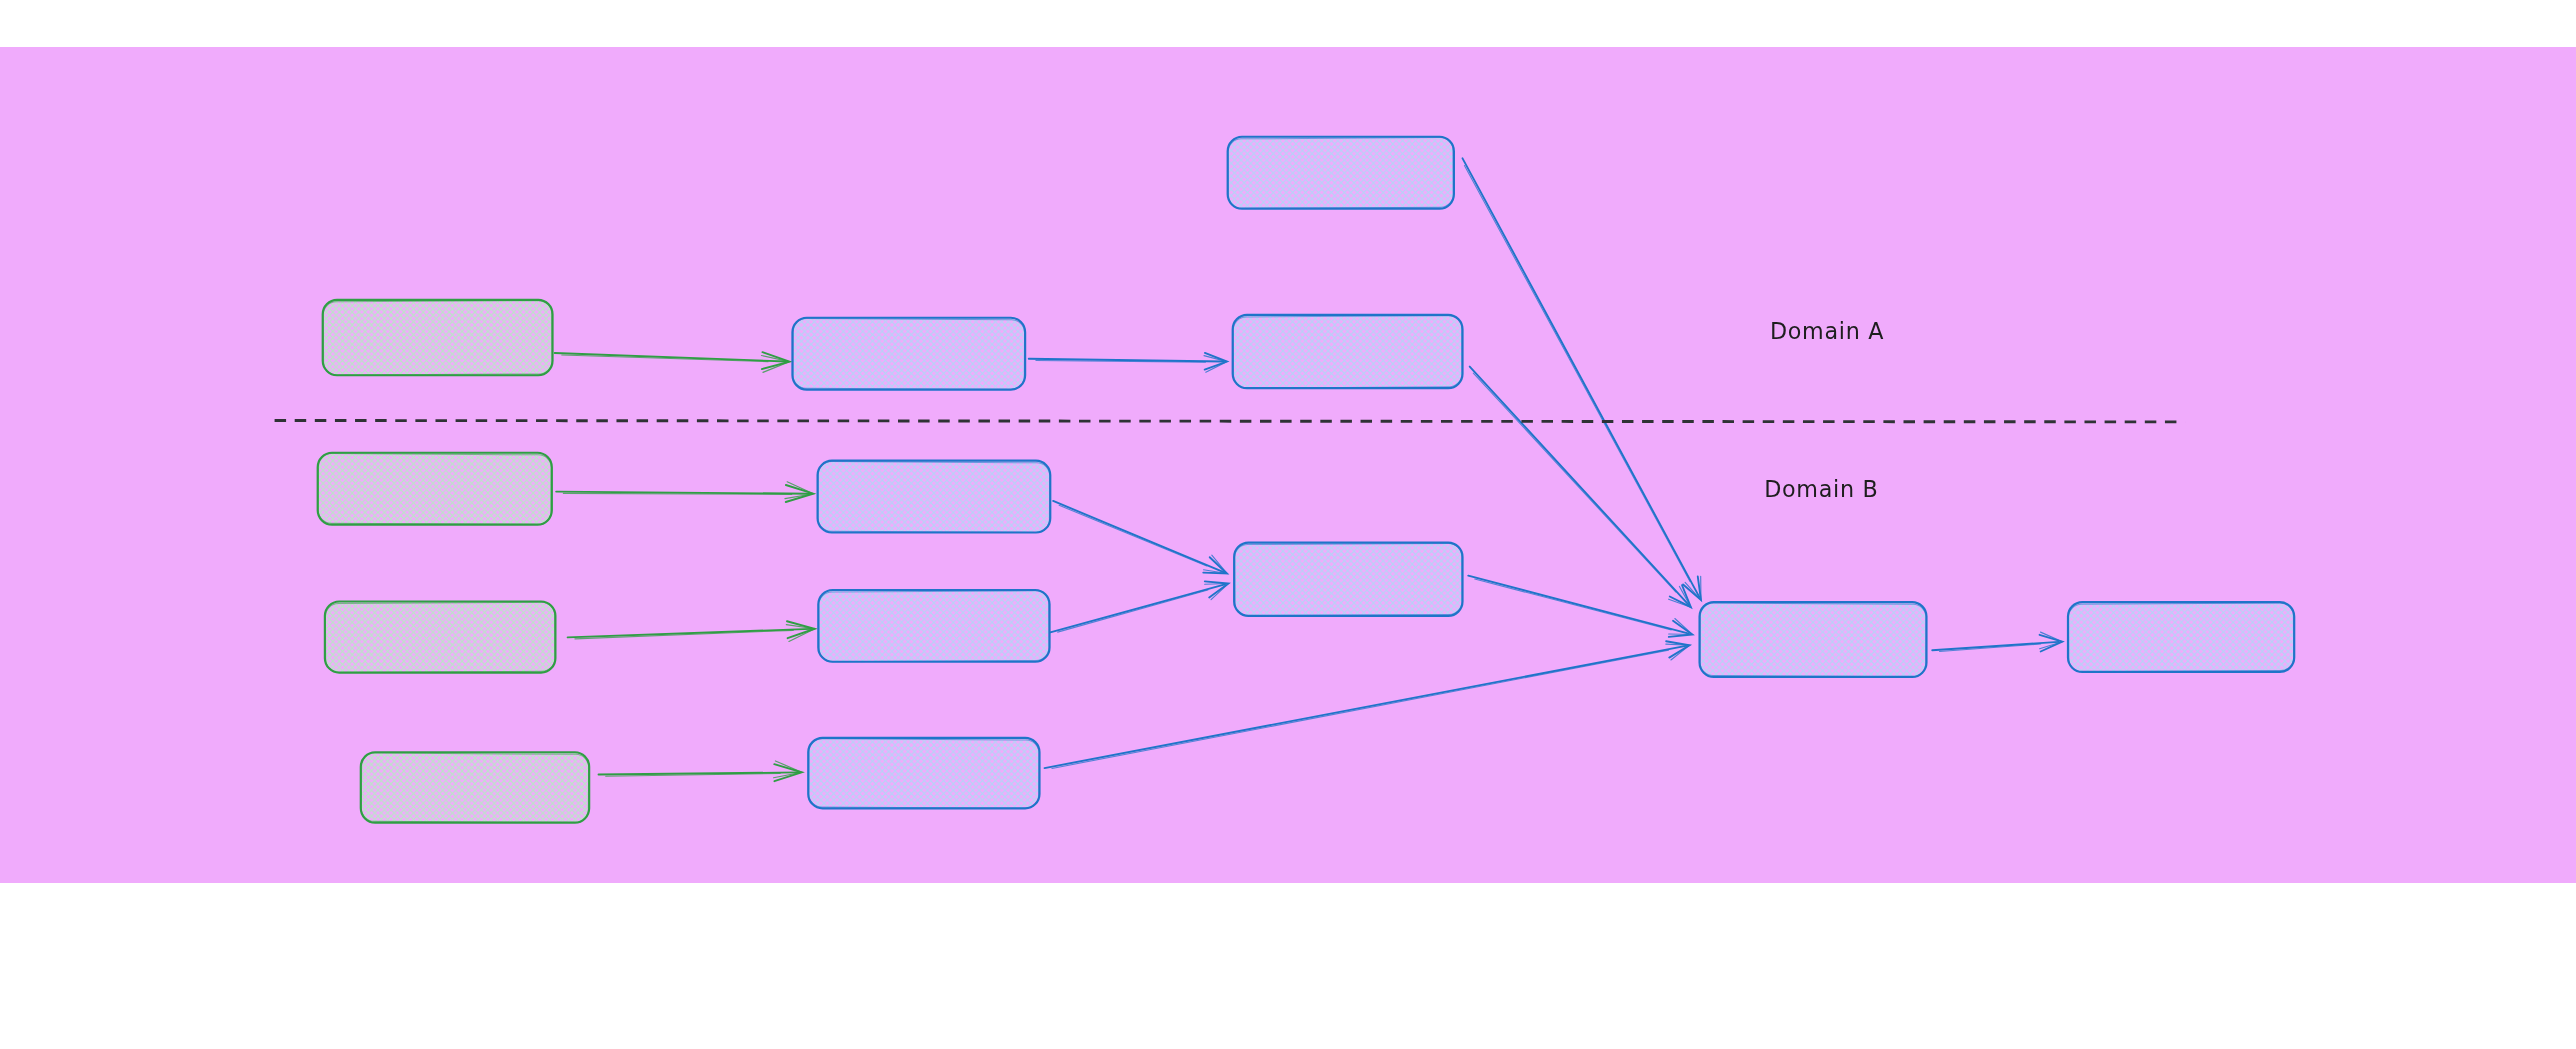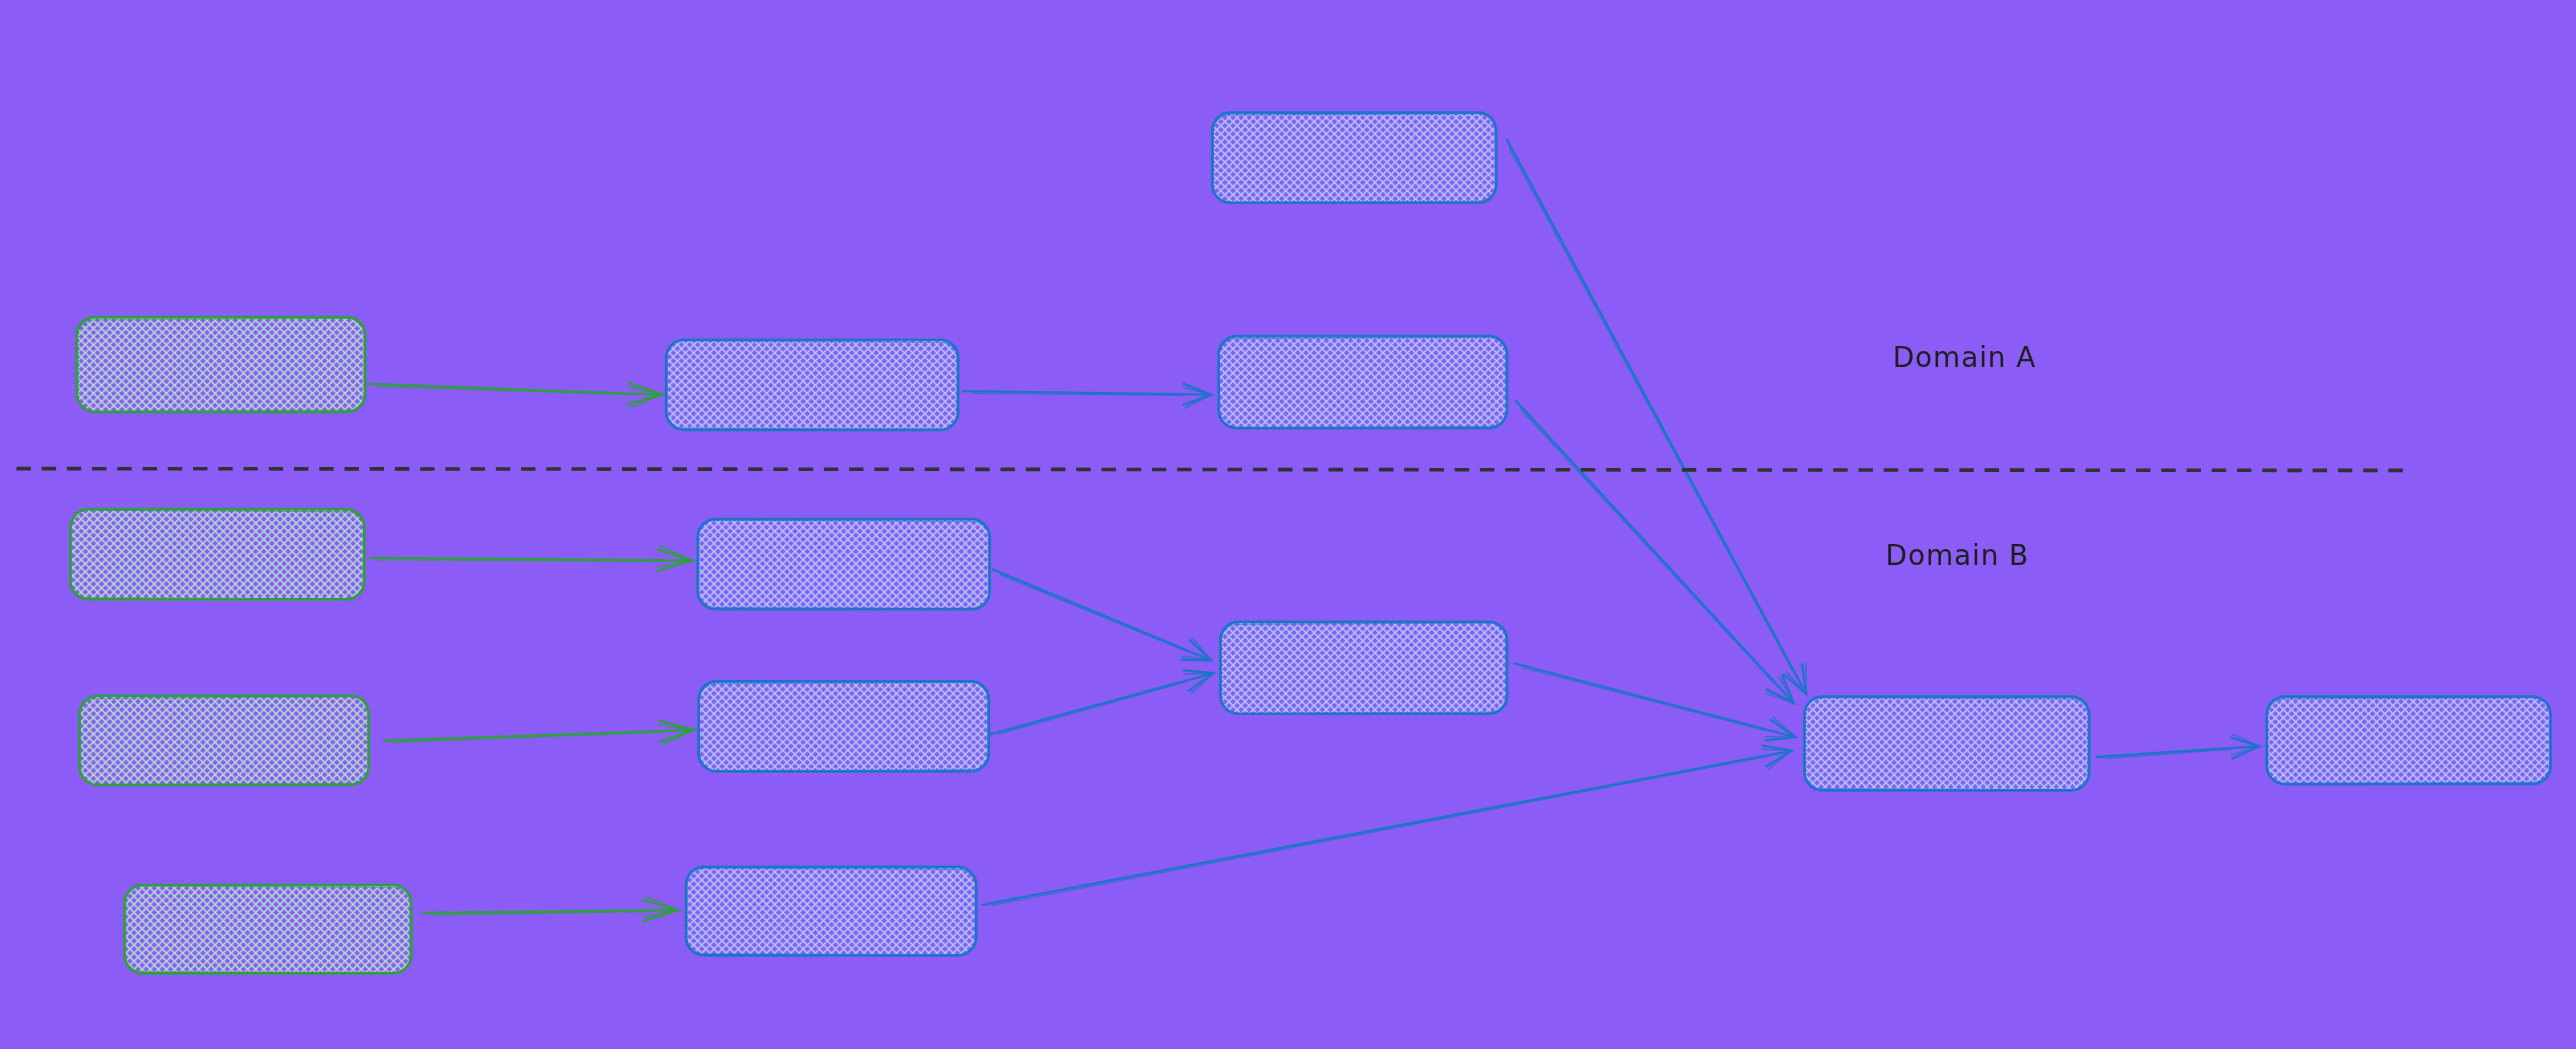--- a/index.html
+++ b/index.html
@@ -1,22 +1,23 @@
 <!DOCTYPE html>
 <html style="font-size:14.4px"><head>
 <meta charset="utf-8">
 <style>
   html, body { margin: 0; padding: 0; background: #ffffff; }
   .stage {
     position: relative;
     width: 2576px;
-    height: 1049px;
-    background: #8b5cf6;
+    height: 836px;
+    background: #f0abfc;
     overflow: hidden;
     font-family: "DejaVu Sans", "Liberation Sans", sans-serif;
+    margin-top: 47px;
   }
   svg { display: block; width: 100%; height: 100%; }
   text.domain-label {
     font-family: "DejaVu Sans", "Liberation Sans", sans-serif;
     font-size: 31px;
     letter-spacing: 1px;
   }
 </style>
 </head>
 <body>

